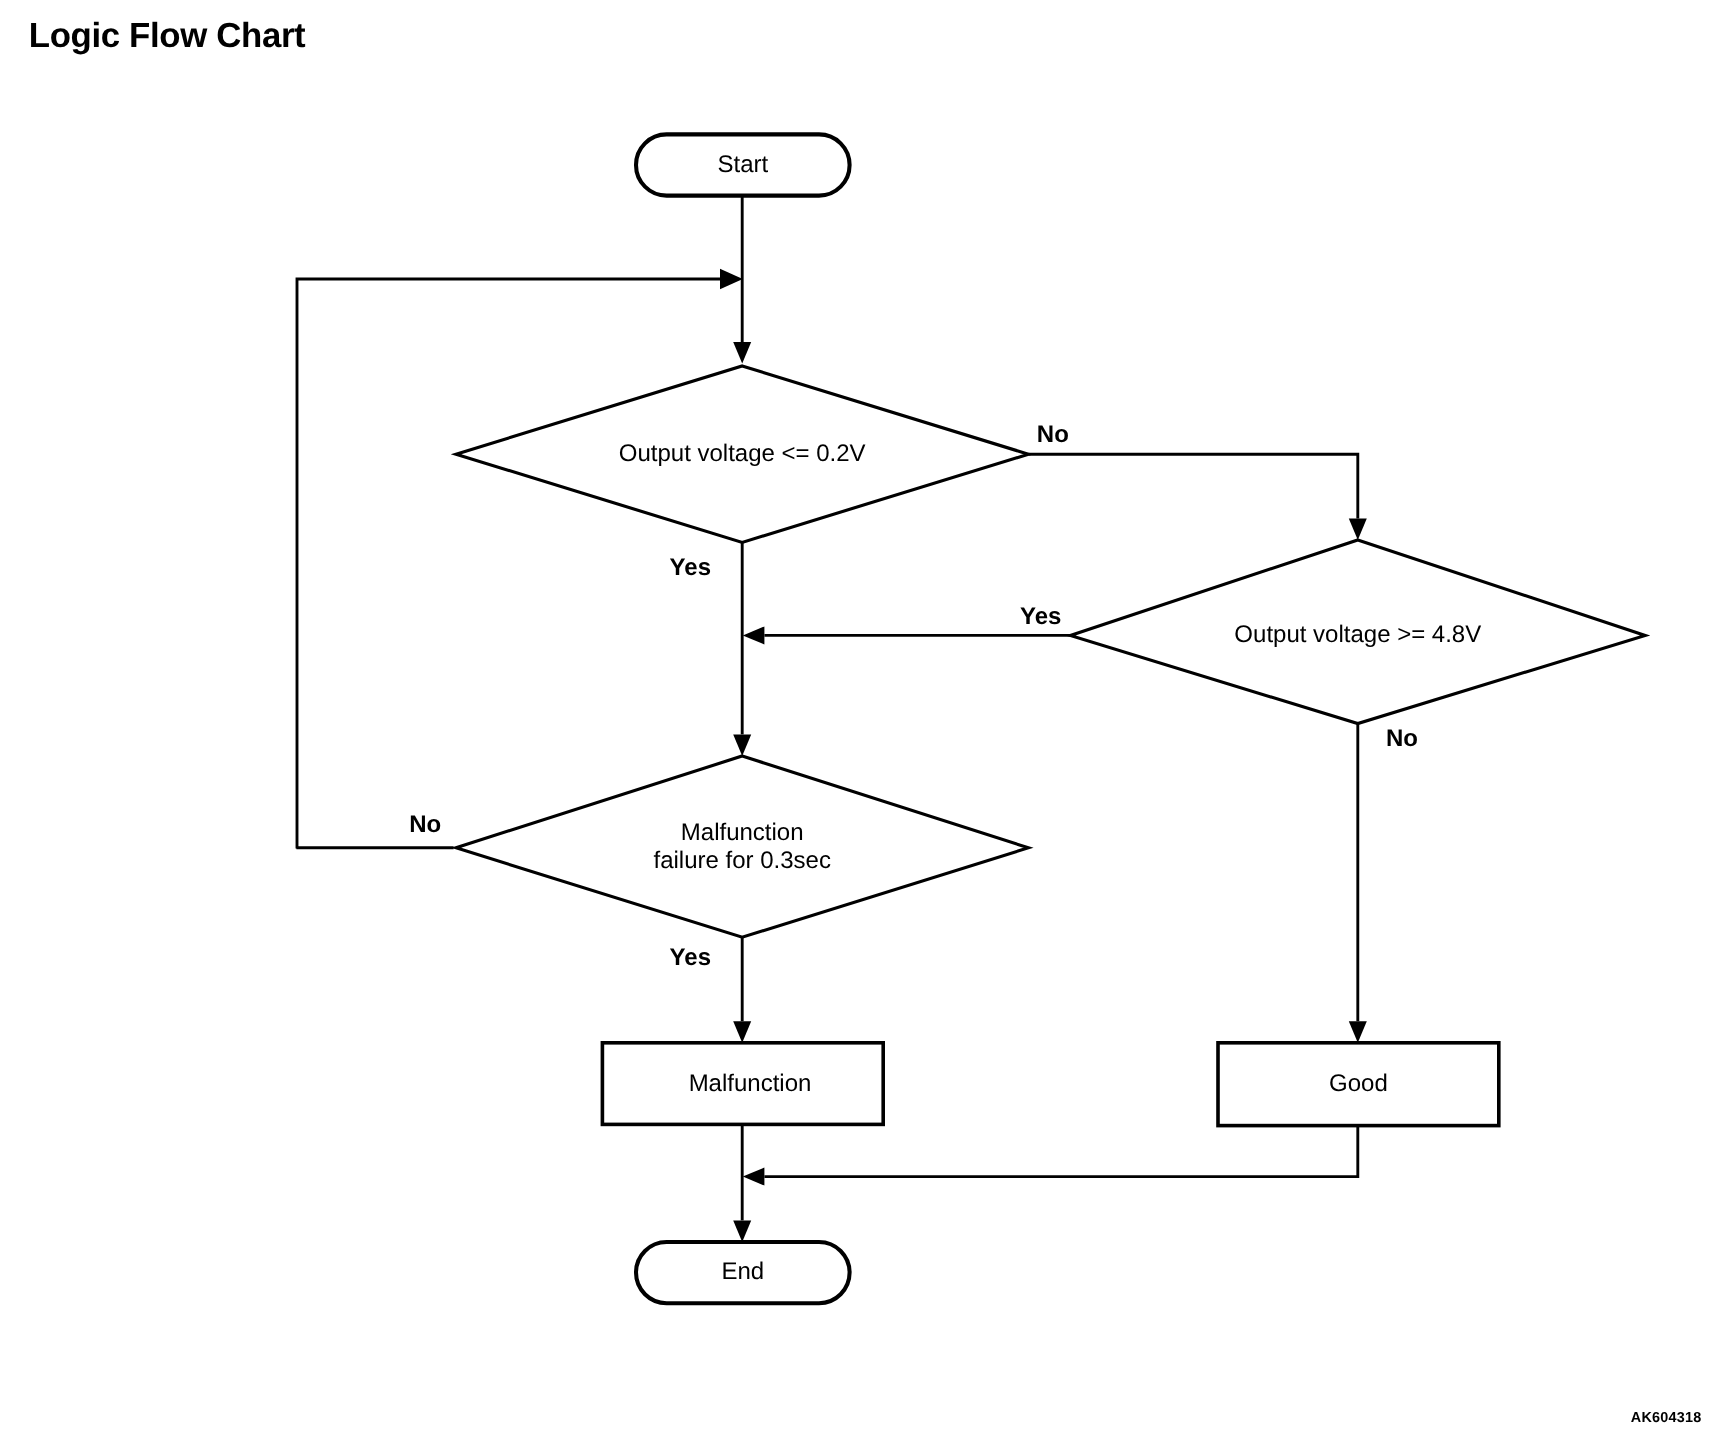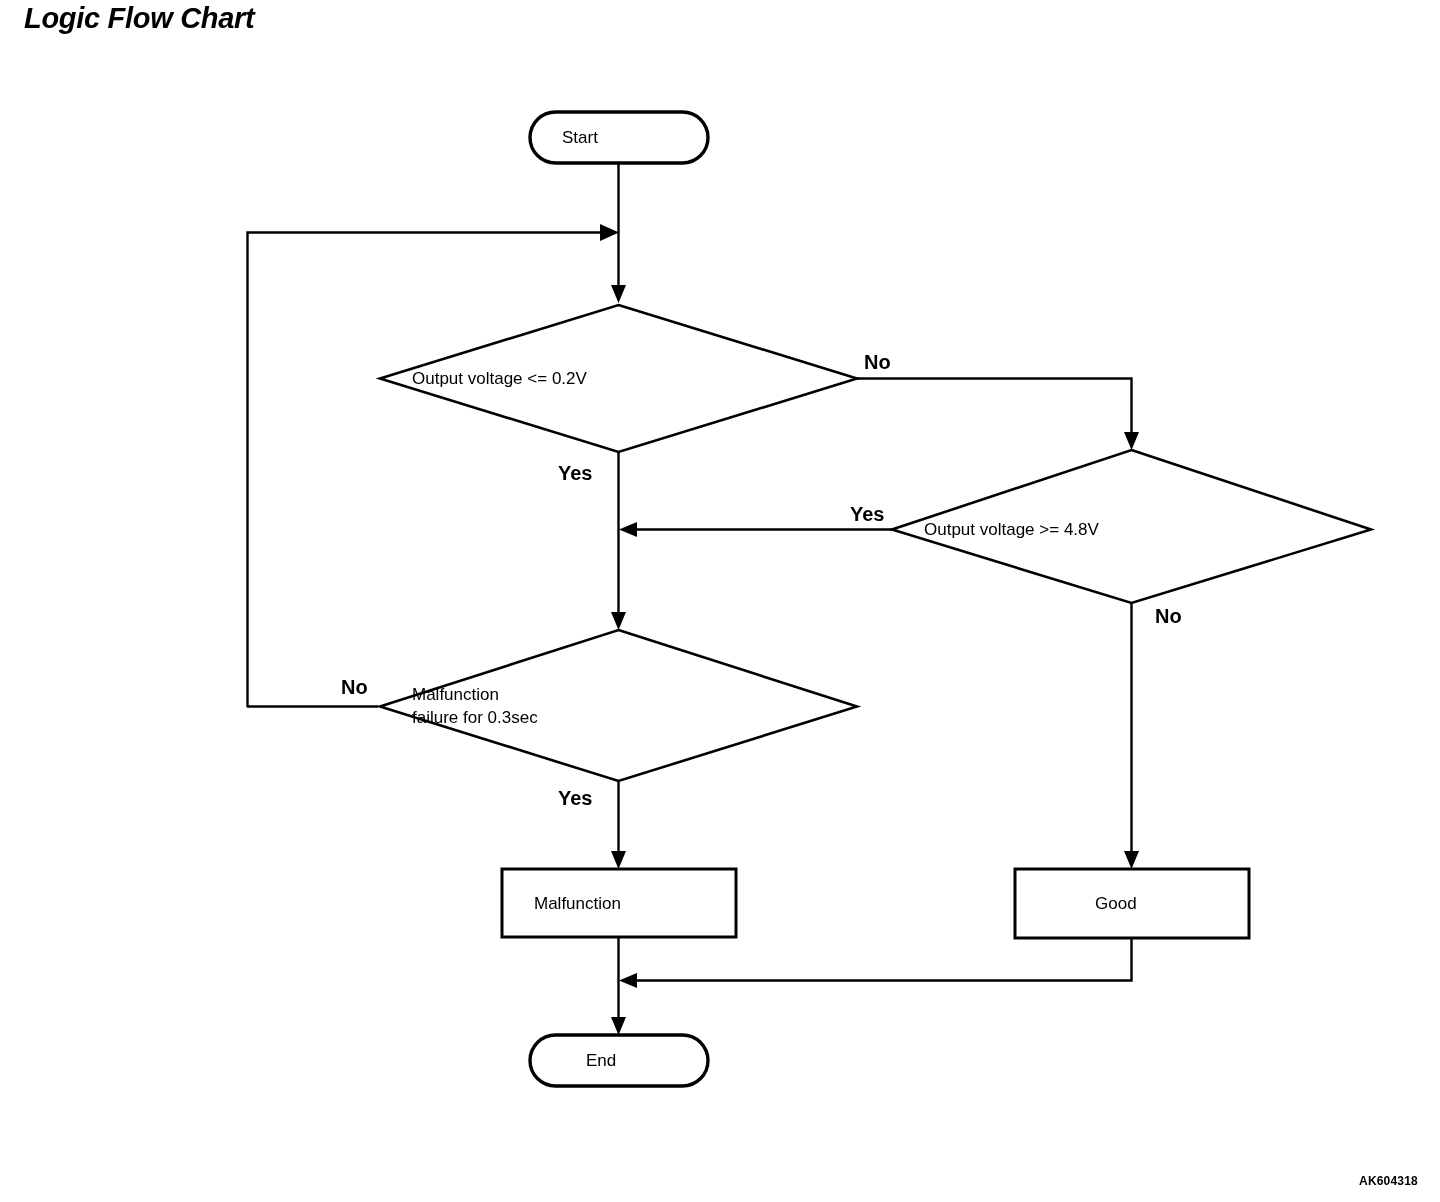--- a/index.html
+++ b/index.html
@@ -12,50 +12,49 @@
     width: 1440px;
     height: 1202px;
     position: relative;
     font-family: "Liberation Sans", sans-serif;
     color: #000000;
     overflow: hidden;
   }
   #page-title {
     position: absolute;
     left: 24px;
-    top: 2px;
+    top: 14px;
     font-size: 29px;
     font-weight: bold;
     letter-spacing: -0.3px;
     white-space: nowrap;
-    font-style: italic;
   }
   #corner-code {
     position: absolute;
     right: 22px;
     bottom: 14px;
     font-size: 12px;
     font-weight: bold;
     letter-spacing: 0.2px;
     white-space: nowrap;
   }
   #flow-canvas {
     position: absolute;
     left: 0;
     top: 0;
     width: 1440px;
     height: 1202px;
   }
   .shape-label {
     position: absolute;
-    font-size: 17px;
+    text-align: center;
+    font-size: 20px;
     line-height: 23px;
     white-space: pre;
     pointer-events: none;
-    padding-left: 32px;
   }
   .edge-label {
     position: absolute;
     font-size: 20px;
     line-height: 22px;
     white-space: nowrap;
     font-weight: bold;
   }
   svg line, svg path, svg polyline, svg rect {
     shape-rendering: geometricPrecision;
@@ -141,23 +140,23 @@
 
 <div class="shape-label" style="left:380px; top:367px; width:477px;">Output voltage &lt;= 0.2V</div>
 
 <div class="shape-label" style="left:892px; top:518px; width:479px;">Output voltage &gt;= 4.8V</div>
 
 <div class="shape-label" style="left:380px; top:683px; width:477px;">Malfunction</div>
 <div class="shape-label" style="left:380px; top:706px; width:477px;">failure for 0.3sec</div>
 
 <div class="shape-label" style="left:502px; top:892px; width:246px;">Malfunction</div>
 
-<div class="shape-label" style="left:1015px; top:892px; width:234px;margin-left:48px;">Good</div>
+<div class="shape-label" style="left:1015px; top:892px; width:234px;">Good</div>
 
-<div class="shape-label" style="left:530px; top:1049px; width:178px;margin-left:24px;">End</div>
+<div class="shape-label" style="left:530px; top:1049px; width:178px;">End</div>
 
 <div class="edge-label" style="left:864px; top:351px;">No</div>
 
 <div class="edge-label" style="left:558px; top:462px;">Yes</div>
 
 <div class="edge-label" style="left:850px; top:503px;">Yes</div>
 
 <div class="edge-label" style="left:1155px; top:605px;">No</div>
 
 <div class="edge-label" style="left:341px; top:676px;">No</div>

